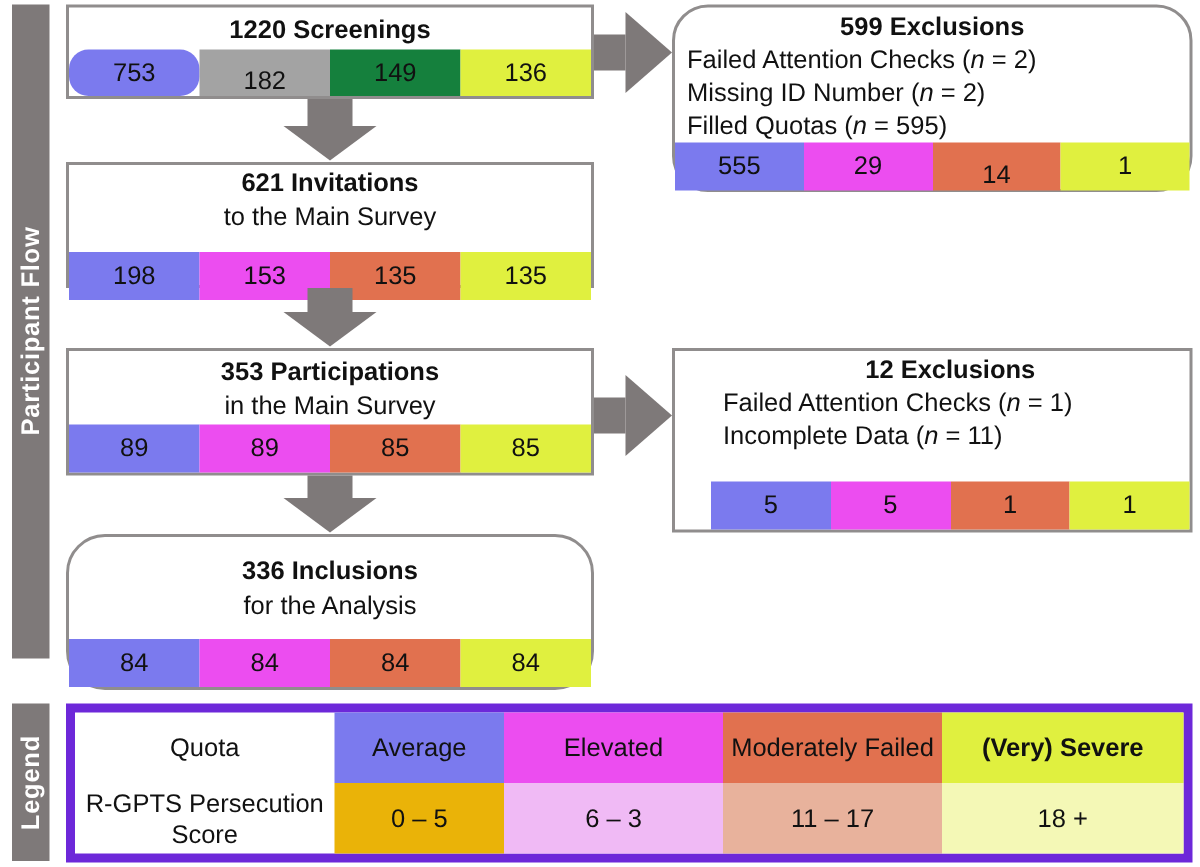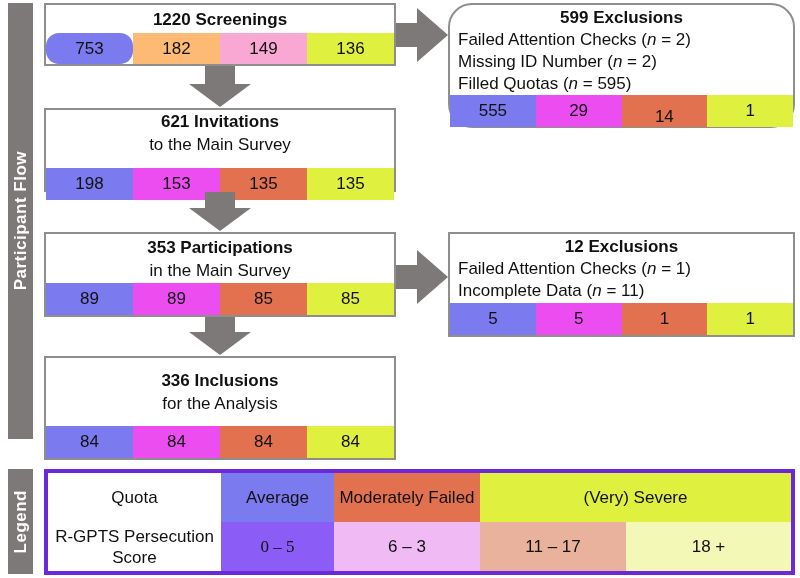--- a/index.html
+++ b/index.html
@@ -28,21 +28,21 @@
 
   
   .down-arrow{position:absolute;display:flex;flex-direction:column;align-items:center;}
   .down-arrow .shaft{width:30px;background:#7e7979;}
   .down-arrow .head{width:0;height:0;border-left:31px solid transparent;border-right:31px solid transparent;border-top:23px solid #7e7979;}
   .right-arrow{position:absolute;display:flex;align-items:center;}
   .right-arrow .shaft{width:21px;height:24px;background:#7e7979;}
   .right-arrow .head{width:0;height:0;border-top:27px solid transparent;border-bottom:27px solid transparent;border-left:31px solid #7e7979;}
 
   
-  .legend-table{position:absolute;left:44px;top:469px;width:751px;height:106px;border:4px solid #6d28d9;box-sizing:border-box;background:#fff;display:flex;flex-direction:column;}
+  .legend-table{position:absolute;left:44px;top:469px;width:751px;height:106px;border:6px solid #6d28d9;box-sizing:border-box;background:#fff;display:flex;flex-direction:column;}
   .lrow{flex:1;display:flex;}
   .lcell{display:flex;align-items:center;justify-content:center;text-align:center;font-size:17px;line-height:21px;padding:0 4px;box-sizing:border-box;}
   .lc0{width:173px;flex:none;}
   .lc1{width:113px;flex:none;}
   .lc2{width:146px;flex:none;}
   .lc3{width:146px;flex:none;}
   .lc4{flex:1;}
 </style>
 </head>
 <body>
@@ -57,24 +57,24 @@
   </div>
 
   <div class="fbox" style="left:44px;top:3px;width:352px;height:63px;">
     <div class="fbox-text">
       <div class="fbox-title">1220 Screenings</div>
     </div>
     <div class="bar" style="height:31px;">
       <div class="seg" style="background-color: rgb(123, 122, 238); border-radius: 13px;">
           <span>753</span>
         </div>
-      <div class="seg" style="background-color: #fdba74;">
+      <div class="seg" style="background-color: #a3a3a3; align-items: flex-end;">
           <span>182</span>
         </div>
-      <div class="seg" style="background-color: #f9a8d4;">
+      <div class="seg" style="background-color: #15803d;">
           <span>149</span>
         </div>
       <div class="seg" style="background-color: rgb(224, 240, 63);">
           <span>136</span>
         </div>
     </div>
   </div>
 
   <div class="fbox" style="left:448px;top:3px;width:347px;height:125px;border-radius:24px;">
     <div class="ebox-text">
@@ -134,21 +134,21 @@
         </div>
       <div class="seg" style="background-color: rgb(225, 113, 79);">
           <span>85</span>
         </div>
       <div class="seg" style="background-color: rgb(224, 240, 63);">
           <span>85</span>
         </div>
     </div>
   </div>
 
-  <div class="fbox" style="left:448px;top:232px;width:347px;height:105px;">
+  <div class="fbox" style="left:448px;top:232px;width:347px;height:123px;padding-left:24px;">
     <div class="ebox-text">
       <div class="ebox-title">12 Exclusions</div>
       <div class="reason"><span>Failed Attention Checks (</span><span class="it">n</span><span> = 1)</span></div>
       <div class="reason"><span>Incomplete Data (</span><span class="it">n</span><span> = 11)</span></div>
     </div>
     <div class="bar" style="height:32px;">
       <div class="seg" style="background-color: rgb(123, 122, 238);">
           <span>5</span>
         </div>
       <div class="seg" style="background-color: rgb(236, 77, 240);">
@@ -156,21 +156,21 @@
         </div>
       <div class="seg" style="background-color: rgb(225, 113, 79);">
           <span>1</span>
         </div>
       <div class="seg" style="background-color: rgb(224, 240, 63);">
           <span>1</span>
         </div>
     </div>
   </div>
 
-  <div class="fbox" style="left:44px;top:356px;width:352px;height:104px;">
+  <div class="fbox" style="left:44px;top:356px;width:352px;height:104px;border-radius:26px;">
     <div class="fbox-text">
       <div class="fbox-title">336 Inclusions</div>
       <div class="fbox-sub">for the Analysis</div>
     </div>
     <div class="bar" style="height:32px;">
       <div class="seg" style="background-color: rgb(123, 122, 238);">
           <span>84</span>
         </div>
       <div class="seg" style="background-color: rgb(236, 77, 240);">
           <span>84</span>
@@ -202,25 +202,26 @@
   </div>
   <div class="down-arrow" style="left:189px;top:317px;">
     <div class="shaft" style="height:15px;"></div>
     <div class="head"></div>
   </div>
 
   <div class="legend-table">
     <div class="lrow">
       <div class="lcell lc0">Quota</div>
       <div class="lcell lc1" style="background-color: rgb(123, 122, 238);">Average</div>
+      <div class="lcell lc2" style="background-color: rgb(236, 77, 240);">Elevated</div>
       <div class="lcell lc3" style="background-color: rgb(225, 113, 79);">Moderately Failed</div>
-      <div class="lcell lc4" style="background-color: rgb(224, 240, 63);">(Very) Severe</div>
+      <div class="lcell lc4" style="background-color: rgb(224, 240, 63); font-weight: bold;">(Very) Severe</div>
     </div>
     <div class="lrow">
       <div class="lcell lc0">R-GPTS Persecution Score</div>
-      <div class="lcell lc1" style="background-color: #8b5cf6; font-family: Liberation Serif, serif;">0 – 5</div>
+      <div class="lcell lc1" style="background-color: #eab308;">0 – 5</div>
       <div class="lcell lc2" style="background-color: rgb(240, 186, 245);">6 – 3</div>
       <div class="lcell lc3" style="background-color: rgb(232, 178, 156);">11 – 17</div>
       <div class="lcell lc4" style="background-color: rgb(244, 248, 182);">18 +</div>
     </div>
   </div>
 
 </div>
 
 </body></html>

